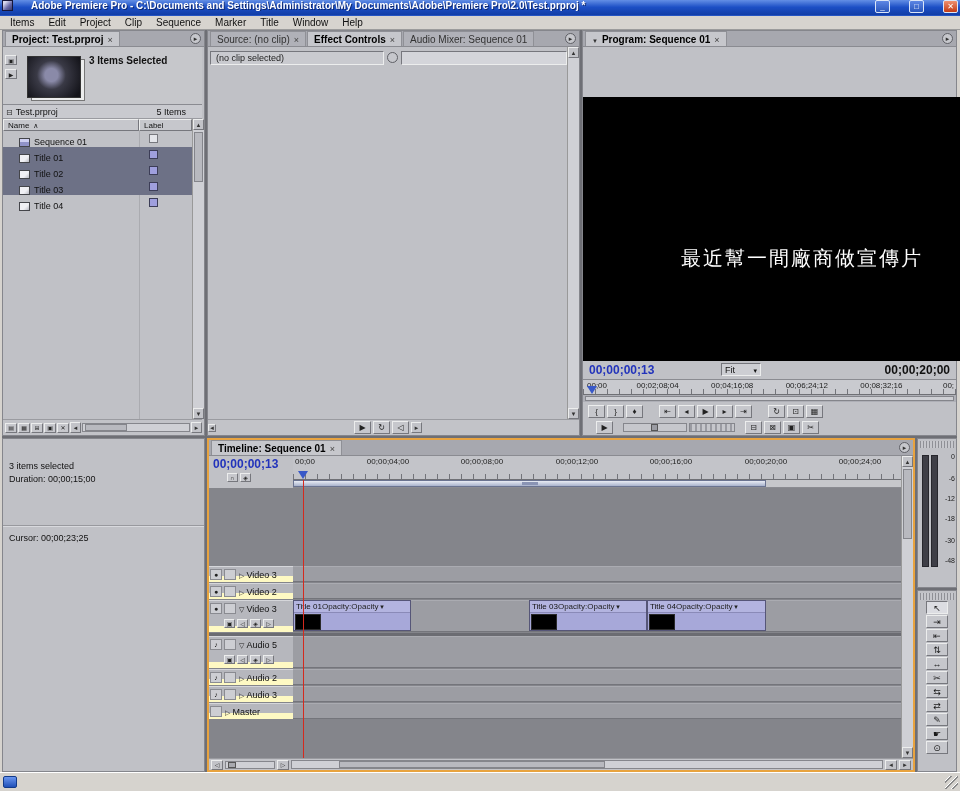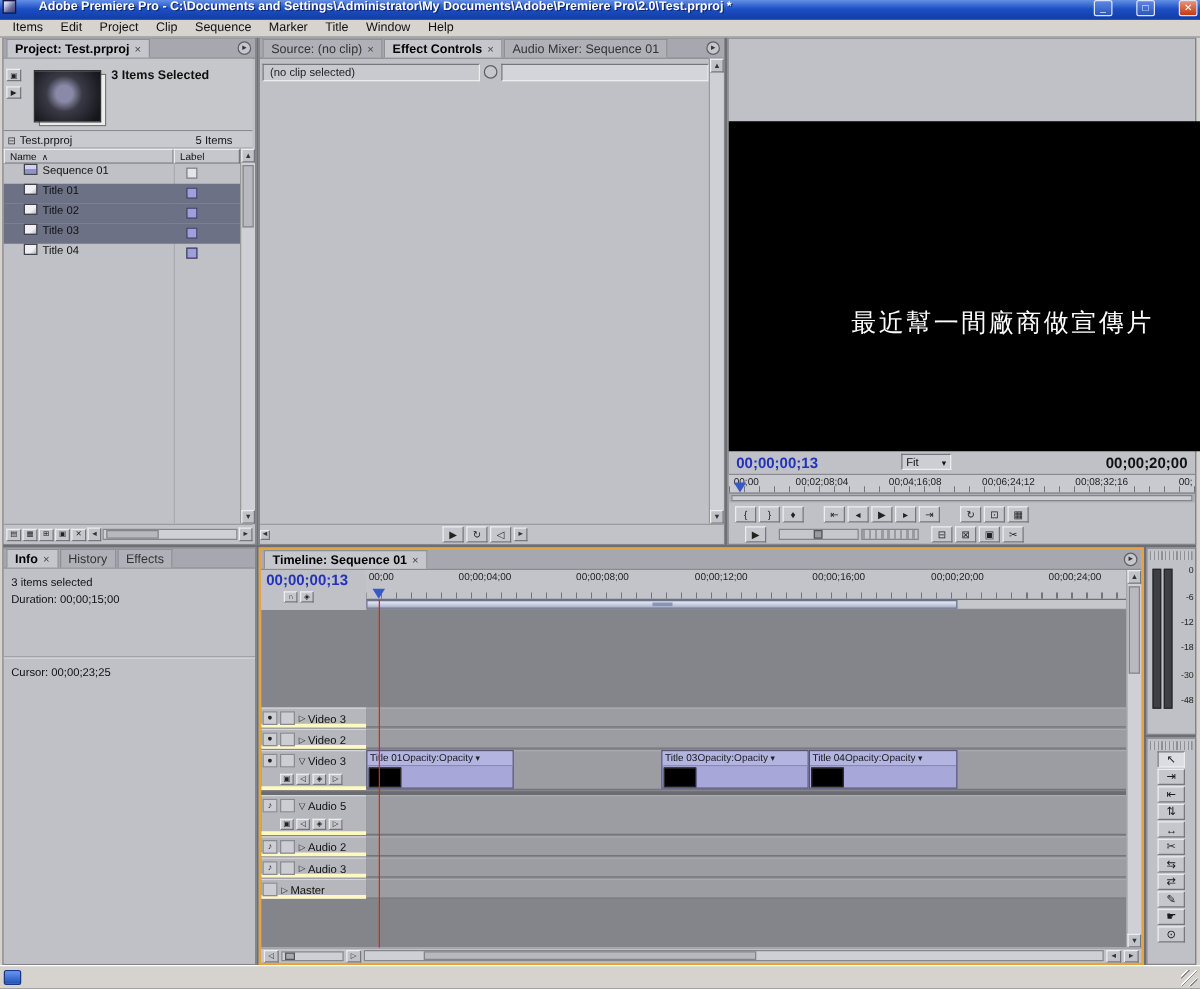--- a/index.html
+++ b/index.html
@@ -47,21 +47,21 @@
 .sel-summary{position:absolute;left:86px;top:8px;font-weight:bold;font-size:10px}
 #proj-root{position:absolute;left:0;top:74px;width:199px;height:14px;background:#c9cacf;border-bottom:1px solid #9a9ba0;display:flex;align-items:center;font-size:9px}
 #proj-root .treei:before{content:"⊟";font-size:8px;margin:0 3px;color:#333}
 #proj-root .cnt{margin-left:auto;padding-right:16px}
 #proj-cols{position:absolute;left:0;top:88px;width:189px;height:12px;display:flex}
 .colh{height:12px;background:#c6c7cc;border:1px solid;border-color:#eceded #76777d #76777d #eceded;font-size:8px;display:flex;align-items:center;padding-left:4px}
 .colh.name{width:136px}.colh.lbl{flex:1}
 .gsort:after{content:"∧";margin-left:4px;font-size:7px}
 #proj-rows{position:absolute;left:0;top:100px;width:189px;height:288px;background:#c0c1c6}
 #proj-rows .griddiv{position:absolute;left:136px;top:0;bottom:0;width:1px;background:#aaabb0}
-.prow{position:relative;height:16px;display:flex;align-items:flex-start;padding-left:16px}
+.prow{position:relative;height:16px;display:flex;align-items:flex-end;padding-left:16px}
 .prow.sel{background:#6d7186}
 .ricon{width:11px;height:9px;margin-right:4px;border:1px solid #44454a;flex:none}
 .ricon.seq{background:linear-gradient(#cfd0f2 50%,#9193c8 50%)}
 .ricon.ttl{background:linear-gradient(135deg,#f0f0f4 60%,#b8b9c2)}
 .rname{font-size:9px;white-space:nowrap}
 .swatch{position:absolute;left:146px;top:3px;width:9px;height:9px;border:1px solid #3c3d57;background:#9f9fdd}
 .swatch.empty{background:#e4e5ea;border-color:#77787e}
 #proj-vscroll{position:absolute;right:0;top:88px;width:12px;height:300px;background:#cfd0d5;border-left:1px solid #999}
 #proj-bottom{position:absolute;left:0;bottom:0;width:199px;height:16px;background:#c2c3c8;border-top:1px solid #9a9ba0;display:flex;align-items:center;gap:1px;padding-left:2px}
 
@@ -109,21 +109,21 @@
 
 #tl-left{position:absolute;left:0;top:16px;width:84px;height:32px;background:#c0c1c6}
 #tl-tc{position:absolute;left:4px;top:1px;font-size:12px;font-weight:bold;color:#2233bb}
 #tl-left-btns{position:absolute;left:18px;top:17px;display:flex;gap:2px}
 .g-snap:before{content:"∩"}.g-dvd:before{content:"◈"}
 #tl-ruler{position:absolute;left:84px;top:16px;width:608px;height:24px;background:#c3c4c9;border-bottom:1px solid #6f7075;overflow:hidden}
 #tl-wrow{position:absolute;left:84px;top:40px;width:608px;height:8px;background:#c6c7cb;border-bottom:1px solid #8a8b91}
 #tl-workbar{position:absolute;left:0;top:0;width:473px;height:7px;background:linear-gradient(#e8ecf4,#a8b2cc);border:1px solid #6a7390}
 #tl-workbar .wa-grip{position:absolute;left:50%;top:1px;margin-left:-8px;width:16px;height:3px;background:#8a94b4}
 #tl-tracks{position:absolute;left:0;top:48px;width:692px;height:270px;background:#84858b;overflow:hidden}
-.th{position:absolute;left:0;width:84px;background:#b6b7bd;border-top:1px solid #d5d6da;border-bottom:3px solid #fef9c3}
+.th{position:absolute;left:0;width:84px;background:#b6b7bd;border-top:1px solid #d5d6da;border-bottom:6px solid #fef9c3}
 .lane{position:absolute;left:84px;width:608px;background:#9c9da3;border-top:1px solid #aaabb1;border-bottom:1px solid #74757b}
 .thr{display:flex;align-items:center;height:15px}
 .thr2{display:flex;align-items:center;height:14px;padding-left:15px;gap:2px}
 .tck{width:12px;height:11px;margin:0 1px;background:#cdced3;border:1px solid #8a8b91;font-size:7px;line-height:9px;text-align:center;color:#222;flex:none}
 .tri:before{content:"▷";font-size:7px;color:#222;margin:0 2px}
 .tri.open:before{content:"▽"}
 .tname{font-size:9px;white-space:nowrap}
 .mic{width:11px;height:9px;font-size:6px}
 .g-eye:before{content:"●"}.g-spk:before{content:"♪"}
 .g-style:before{content:"▣"}.g-kprev:before{content:"◁"}.g-kadd:before{content:"◈"}.g-knext:before{content:"▷"}
@@ -286,20 +286,28 @@
     <div id="ecw-bottom">
       <span style="margin-left:146px" class="tpb btn3d g-play"></span>
       <span class="tpb btn3d g-loop"></span>
       <span class="tpb btn3d g-prevf"></span>
       <span style="margin-left:auto" class="sb-btn al"></span>
       <span class="sb-btn ar" style="position:static;width:11px;height:11px;margin-right:13px"></span>
     </div>
   </div>
 
   <div class="panel" style="left:582px;top:30px;width:375px;height:406px">
+    <div class="tabbar">
+      <div class="tab active">
+        <span class="gdtri"></span>
+        <span>Program: Sequence 01</span>
+        <span class="gx"></span>
+      </div>
+      <div class="panel-menu"></div>
+    </div>
     <div id="pvid">
       <div class="ovl">最近幫一間廠商做宣傳片</div>
     </div>
     <div id="ptc-row">
       <span class="tc-blue" style="position:absolute;left:6px;top:2px">00;00;00;13</span>
       <span id="pfit" class="inset">
           <span>Fit</span>
           <span class="dd"></span>
         </span>
       <span id="pdur">00;00;20;00</span>
@@ -337,32 +345,20 @@
         </span>
       <span class="jog"></span>
       <span class="tpb btn3d g-lift gap8"></span>
       <span class="tpb btn3d g-extract"></span>
       <span class="tpb btn3d g-export"></span>
       <span class="tpb btn3d g-trim"></span>
     </div>
   </div>
 
   <div class="panel" style="left:2px;top:438px;width:203px;height:334px">
-    <div class="tabbar">
-      <div class="tab active">
-        <span>Info</span>
-        <span class="gx"></span>
-      </div>
-      <div class="tab">
-        <span>History</span>
-      </div>
-      <div class="tab">
-        <span>Effects</span>
-      </div>
-    </div>
     <div id="info-body">
       <div class="l1">3 items selected</div>
       <div class="l2">Duration: 00;00;15;00</div>
       <div class="div1"></div>
       <div class="cur">Cursor: 00;00;23;25</div>
     </div>
   </div>
 
   <div class="panel tl" style="left:207px;top:438px;width:708px;height:334px">
     <div class="tabbar">

